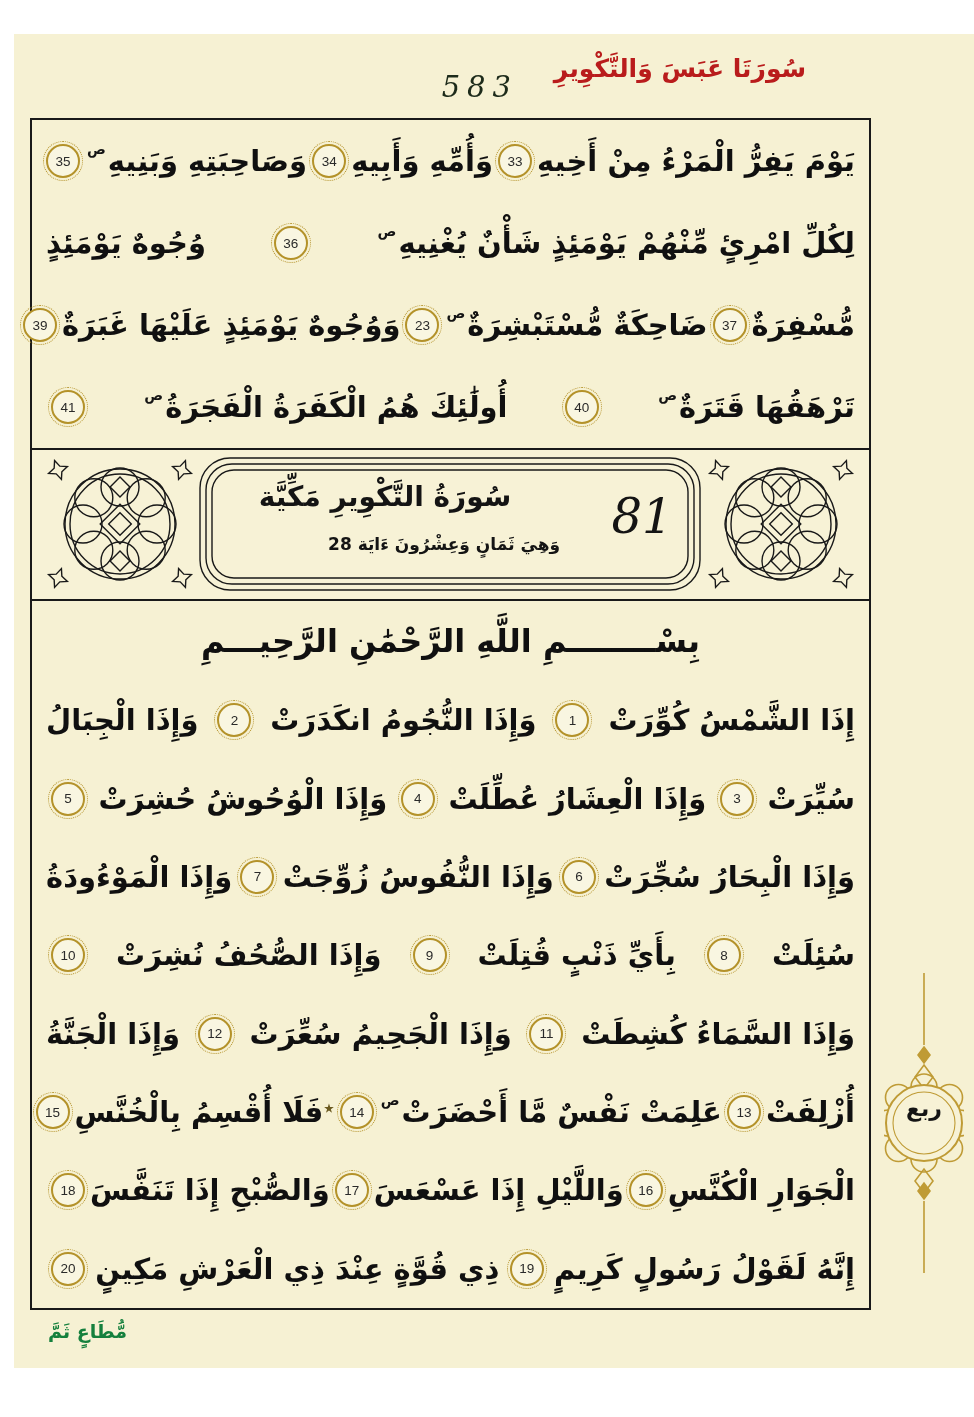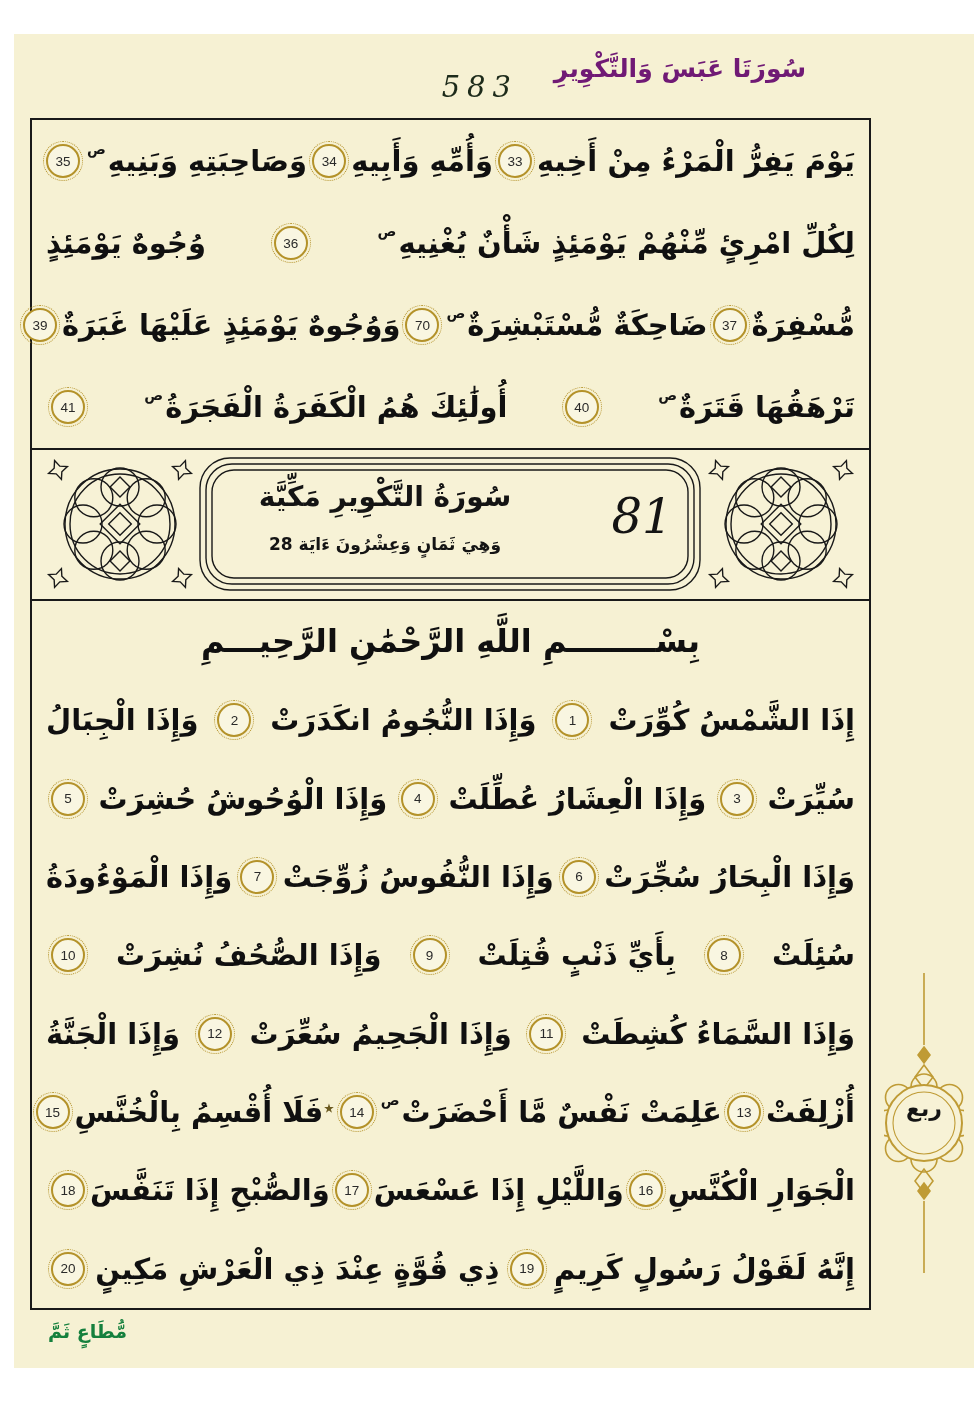--- a/index.html
+++ b/index.html
@@ -7,21 +7,21 @@
          font-family:"DejaVu Sans",sans-serif;}
   .page-bg{position:absolute;left:14px;top:34px;width:960px;height:1334px;background:#f6f1d3;}
 
   
   .hdr-left{position:absolute;left:118px;top:66px;width:230px;text-align:center;
             font-size:21px;font-weight:bold;color:#24331f;direction:rtl;}
   .hdr-num{position:absolute;left:408px;top:70px;width:110px;text-align:right;
            font-family:"DejaVu Serif",serif;font-style:italic;font-size:29px;
            letter-spacing:7px;color:#1d2b1a;}
   .hdr-right{position:absolute;left:540px;top:54px;width:280px;text-align:center;
-             font-size:25px;font-weight:bold;color:#701a75;direction:rtl;}
+             font-size:25px;font-weight:bold;color:#b91c1c;direction:rtl;}
 
   
   .main-box{position:absolute;left:30px;top:118px;width:841px;height:1192px;
             border:2.5px solid #191919;box-sizing:border-box;
             display:flex;flex-direction:column;}
   .sec-abasa{height:328px;display:flex;flex-direction:column;}
   .sec-takwir{flex:1;display:flex;flex-direction:column;}
   .qline{flex:1;display:flex;direction:rtl;justify-content:space-between;align-items:center;
          padding:0 14px;font-size:29px;font-weight:bold;color:#101010;white-space:nowrap;}
   .qtext{display:inline-block;}
@@ -33,21 +33,21 @@
          background:#f9f6e1;font-family:Liberation Sans, sans-serif;font-weight:normal;
          font-size:13.5px;color:#2a2a2a;}
   .rubstar{font-size:21px;color:#6b5a20;transform:translateY(-4px);}
 
   
   .banner{position:relative;height:149px;border-top:2px solid #191919;border-bottom:2px solid #191919;
           box-sizing:content-box;background:#f7f2d6;}
   .banner svg{position:absolute;left:0;top:0;}
   .banner-title{position:absolute;left:178px;top:30px;width:350px;text-align:center;
                 font-size:28px;font-weight:bold;color:#141414;direction:rtl;}
-  .banner-sub{position:absolute;left:178px;top:84px;width:350px;text-align:center;
+  .banner-sub{position:absolute;left:178px;top:84px;width:350px;
               font-size:17px;font-weight:bold;color:#141414;direction:rtl;}
   .banner-num{position:absolute;left:565px;top:38px;width:90px;text-align:center;
               font-family:"DejaVu Serif",serif;font-style:italic;font-size:48px;color:#141414;}
 
   
   .bismillah{height:80px;display:flex;align-items:center;justify-content:center;
              direction:rtl;font-size:32px;font-weight:bold;color:#101010;}
 
   
   .margin-orn{position:absolute;left:884px;top:973px;width:80px;height:300px;}
@@ -80,21 +80,21 @@
         </div>
         <div class="qline">
           <span class="qtext"><span>لِكُلِّ امْرِئٍ مِّنْهُمْ يَوْمَئِذٍ شَأْنٌ يُغْنِيهِ</span><span class="pause">ص</span></span>
           <span class="vmark">36</span>
           <span class="qtext"><span>وُجُوهٌ يَوْمَئِذٍ</span></span>
         </div>
         <div class="qline">
           <span class="qtext"><span>مُّسْفِرَةٌ</span></span>
           <span class="vmark">37</span>
           <span class="qtext"><span>ضَاحِكَةٌ مُّسْتَبْشِرَةٌ</span><span class="pause">ص</span></span>
-          <span class="vmark">70</span>
+          <span class="vmark">23</span>
           <span class="qtext"><span>وَوُجُوهٌ يَوْمَئِذٍ عَلَيْهَا غَبَرَةٌ</span></span>
           <span class="vmark">39</span>
         </div>
         <div class="qline">
           <span class="qtext"><span>تَرْهَقُهَا قَتَرَةٌ</span><span class="pause">ص</span></span>
           <span class="vmark">40</span>
           <span class="qtext"><span>أُولَٰئِكَ هُمُ الْكَفَرَةُ الْفَجَرَةُ</span><span class="pause">ص</span></span>
           <span class="vmark">41</span>
         </div>
       </div>

